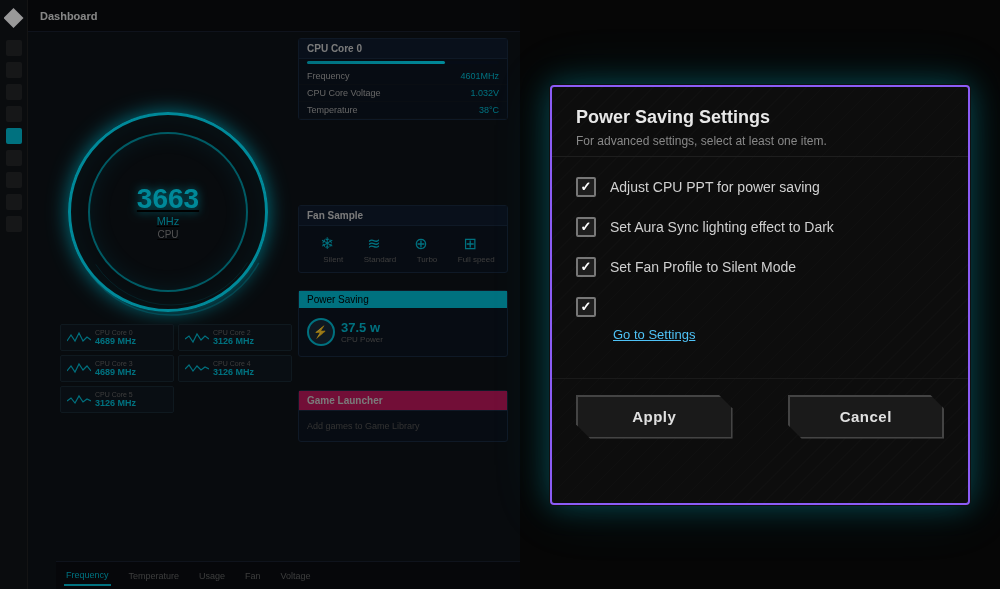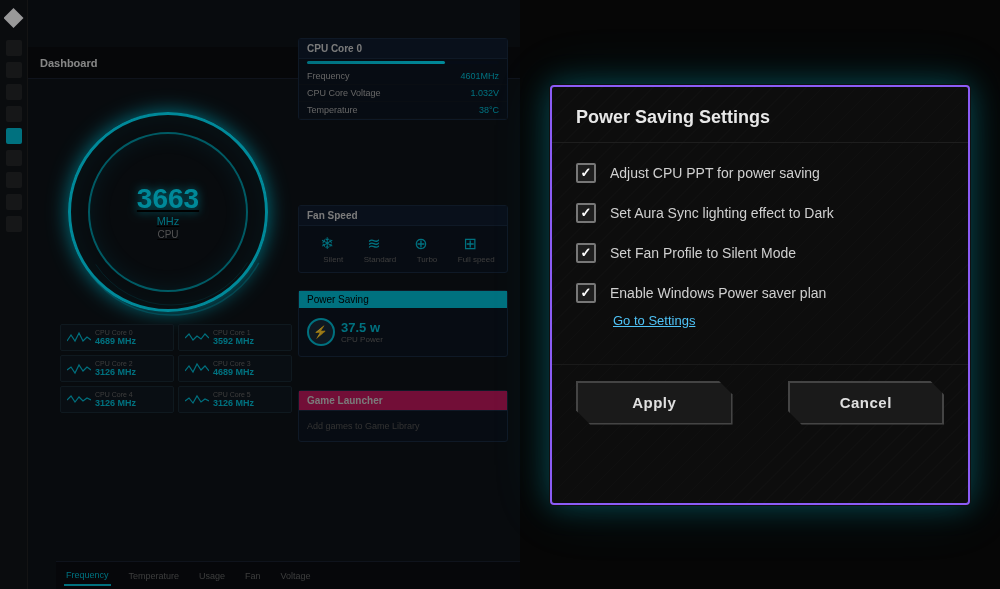--- a/index.html
+++ b/index.html
@@ -63,21 +63,20 @@
     .dash-header {
       height: 32px;
       background: #0a0d10;
       display: flex;
       align-items: center;
       padding: 0 12px;
       gap: 8px;
       font-size: 10px;
       color: #aaa;
       border-bottom: 1px solid #1a2030;
-      margin-top: 47px;
     }
     .dash-title { font-size: 11px; color: #e0e0e0; font-weight: 600; }
     .dash-sub { font-size: 9px; color: #666; }
 
     
     .gauge-area {
       position: absolute;
       left: 20px; top: 32px;
       width: 240px;
       height: 280px;
@@ -544,21 +543,21 @@
         <span>CPU Core Voltage</span>
         <span class="cpu-row-val">1.032V</span>
       </div>
       <div class="cpu-row">
         <span>Temperature</span>
         <span class="cpu-row-val">38°C</span>
       </div>
     </div>
 
     <div class="fan-panel">
-      <div class="fan-panel-header">Fan Speed</div>
+      <div class="fan-panel-header">Fan Sample</div>
       <div class="fan-icons-row">
         <div class="fan-icon-item">
           <span class="fan-icon-sym">❄</span>
           <span class="fan-icon-lbl">Silent</span>
         </div>
         <div class="fan-icon-item">
           <span class="fan-icon-sym">≋</span>
           <span class="fan-icon-lbl">Standard</span>
         </div>
         <div class="fan-icon-item">
@@ -599,31 +598,20 @@
               </svg>
           </div>
           <div class="core-info">
             <div class="core-label">CPU Core 0</div>
             <div class="core-freq">4689 MHz</div>
           </div>
         </div>
         <div class="core-item">
           <div class="core-wave">
             <svg class="wave-svg" viewBox="0 0 24 14">
-                <polyline points="0,7 4,3 8,9 12,5 16,8 20,3 24,7" fill="none" stroke="#00bcd4" stroke-width="1.2"></polyline>
-              </svg>
-          </div>
-          <div class="core-info">
-            <div class="core-label">CPU Core 1</div>
-            <div class="core-freq">3592 MHz</div>
-          </div>
-        </div>
-        <div class="core-item">
-          <div class="core-wave">
-            <svg class="wave-svg" viewBox="0 0 24 14">
                 <polyline points="0,8 4,5 8,11 12,3 16,9 20,5 24,8" fill="none" stroke="#00bcd4" stroke-width="1.2"></polyline>
               </svg>
           </div>
           <div class="core-info">
             <div class="core-label">CPU Core 2</div>
             <div class="core-freq">3126 MHz</div>
           </div>
         </div>
         <div class="core-item">
           <div class="core-wave">
@@ -672,20 +660,21 @@
   </div>
 </div>
 
 <div class="modal-overlay">
   <div class="modal">
     <div class="modal-bg-stripes"></div>
     <div class="modal-content-wrap">
 
       <div class="modal-header">
         <div class="modal-title">Power Saving Settings</div>
+        <div class="modal-subtitle">For advanced settings, select at least one item.</div>
       </div>
 
       <div class="modal-body">
 
         <div class="checkbox-item">
           <div class="checkbox-box checked">
             <span class="checkbox-check">✓</span>
           </div>
           <span class="checkbox-label">Adjust CPU PPT for power saving</span>
         </div>
@@ -701,21 +690,20 @@
           <div class="checkbox-box checked">
             <span class="checkbox-check">✓</span>
           </div>
           <span class="checkbox-label">Set Fan Profile to Silent Mode</span>
         </div>
 
         <div class="checkbox-item">
           <div class="checkbox-box checked">
             <span class="checkbox-check">✓</span>
           </div>
-          <span class="checkbox-label">Enable Windows Power saver plan</span>
         </div>
 
         <a class="goto-settings">Go to Settings</a>
 
       </div>
 
       <div class="modal-footer">
         <button class="btn-apply">Apply</button>
         <button class="btn-cancel">Cancel</button>
       </div>

